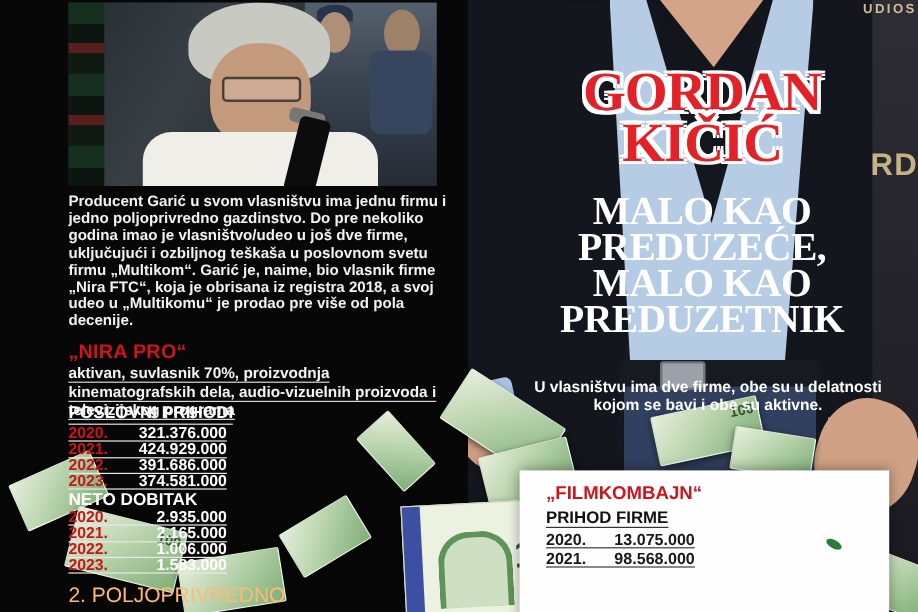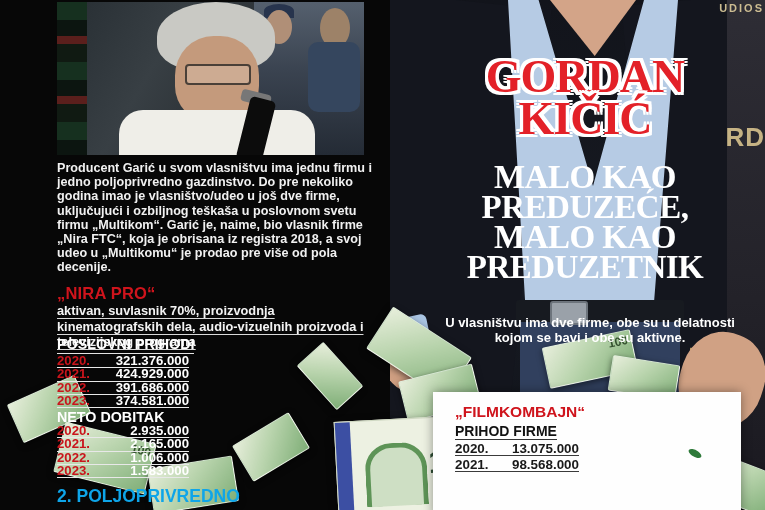--- a/index.html
+++ b/index.html
@@ -66,21 +66,21 @@
   .nira-sub{position:absolute;left:57px;top:303px;width:320px;color:#f3f3f3;font-size:12.8px;line-height:15.6px;
             font-weight:700;z-index:3;text-decoration:underline;text-decoration-thickness:1px;
             text-decoration-color:#d9d9d9;text-underline-offset:3px;}
   .tbl-label{position:absolute;left:57px;color:#fff;font-weight:800;font-size:14.3px;z-index:3;}
   .tbl-label.u{border-bottom:1.5px solid #e3e3e3;padding-bottom:1px;}
   .rows{position:absolute;left:57px;z-index:3;}
   .row{width:132px;height:13.3px;box-sizing:border-box;display:flex;justify-content:space-between;
        border-bottom:1.5px solid #e8e8e8;font-size:13.2px;line-height:12px;font-weight:800;}
   .row .yr{color:#c9151c;}
   .row .val{color:#fff;}
-  .sec2{position:absolute;left:57px;top:486px;color:#0ea5e9;font-weight:700;font-size:17.5px;z-index:3;}
+  .sec2{position:absolute;left:57px;top:486px;color:#fdba74;font-weight:400;font-size:17.5px;z-index:3;}
 
   
   .name-block{position:absolute;left:420px;top:56px;width:330px;text-align:center;z-index:3;
               font-family:"Liberation Serif",serif;font-weight:900;color:#e32128;letter-spacing:-1px;}
   .name-block .l1{font-size:46px;line-height:42px;}
   .name-block .l2{font-size:46px;line-height:42px;}
   .outline{text-shadow:-3px -3px 0 #fff,3px -3px 0 #fff,-3px 3px 0 #fff,3px 3px 0 #fff,
             -3px 0 0 #fff,3px 0 0 #fff,0 -3px 0 #fff,0 3px 0 #fff;}
   .malo-block{position:absolute;left:420px;top:162px;width:330px;text-align:center;z-index:3;
               font-family:"Liberation Serif",serif;font-weight:900;color:#fff;}

